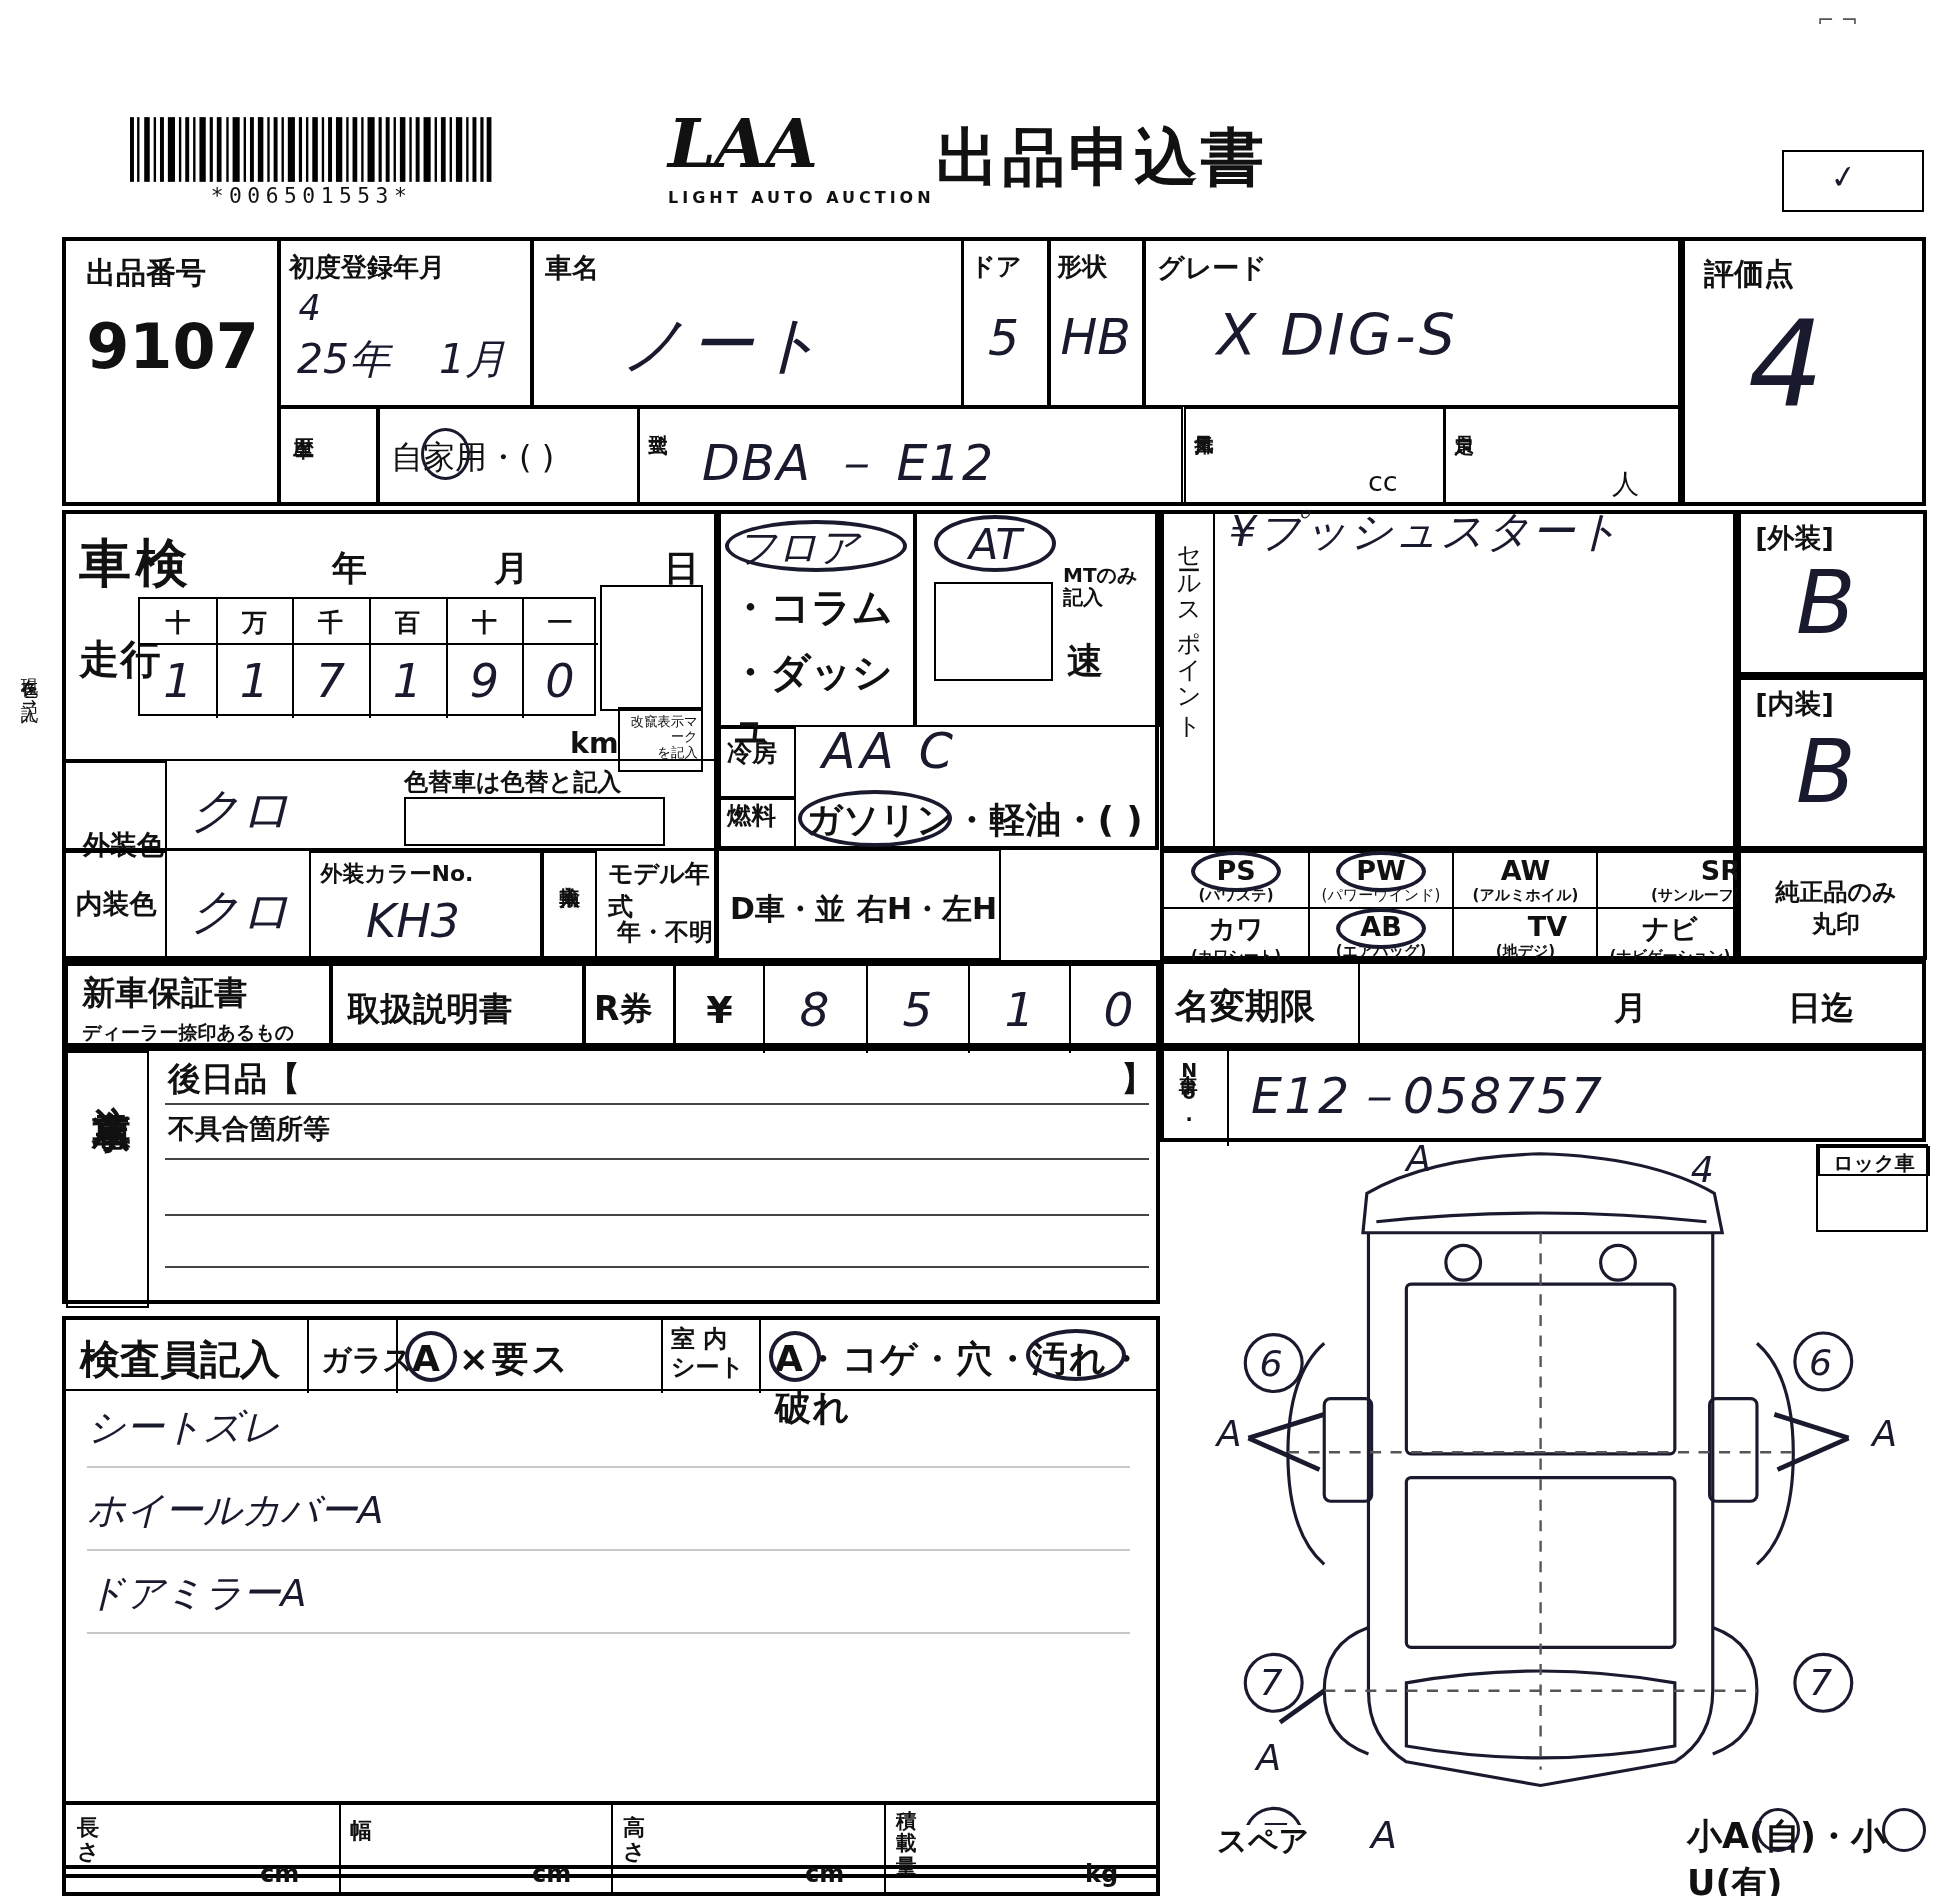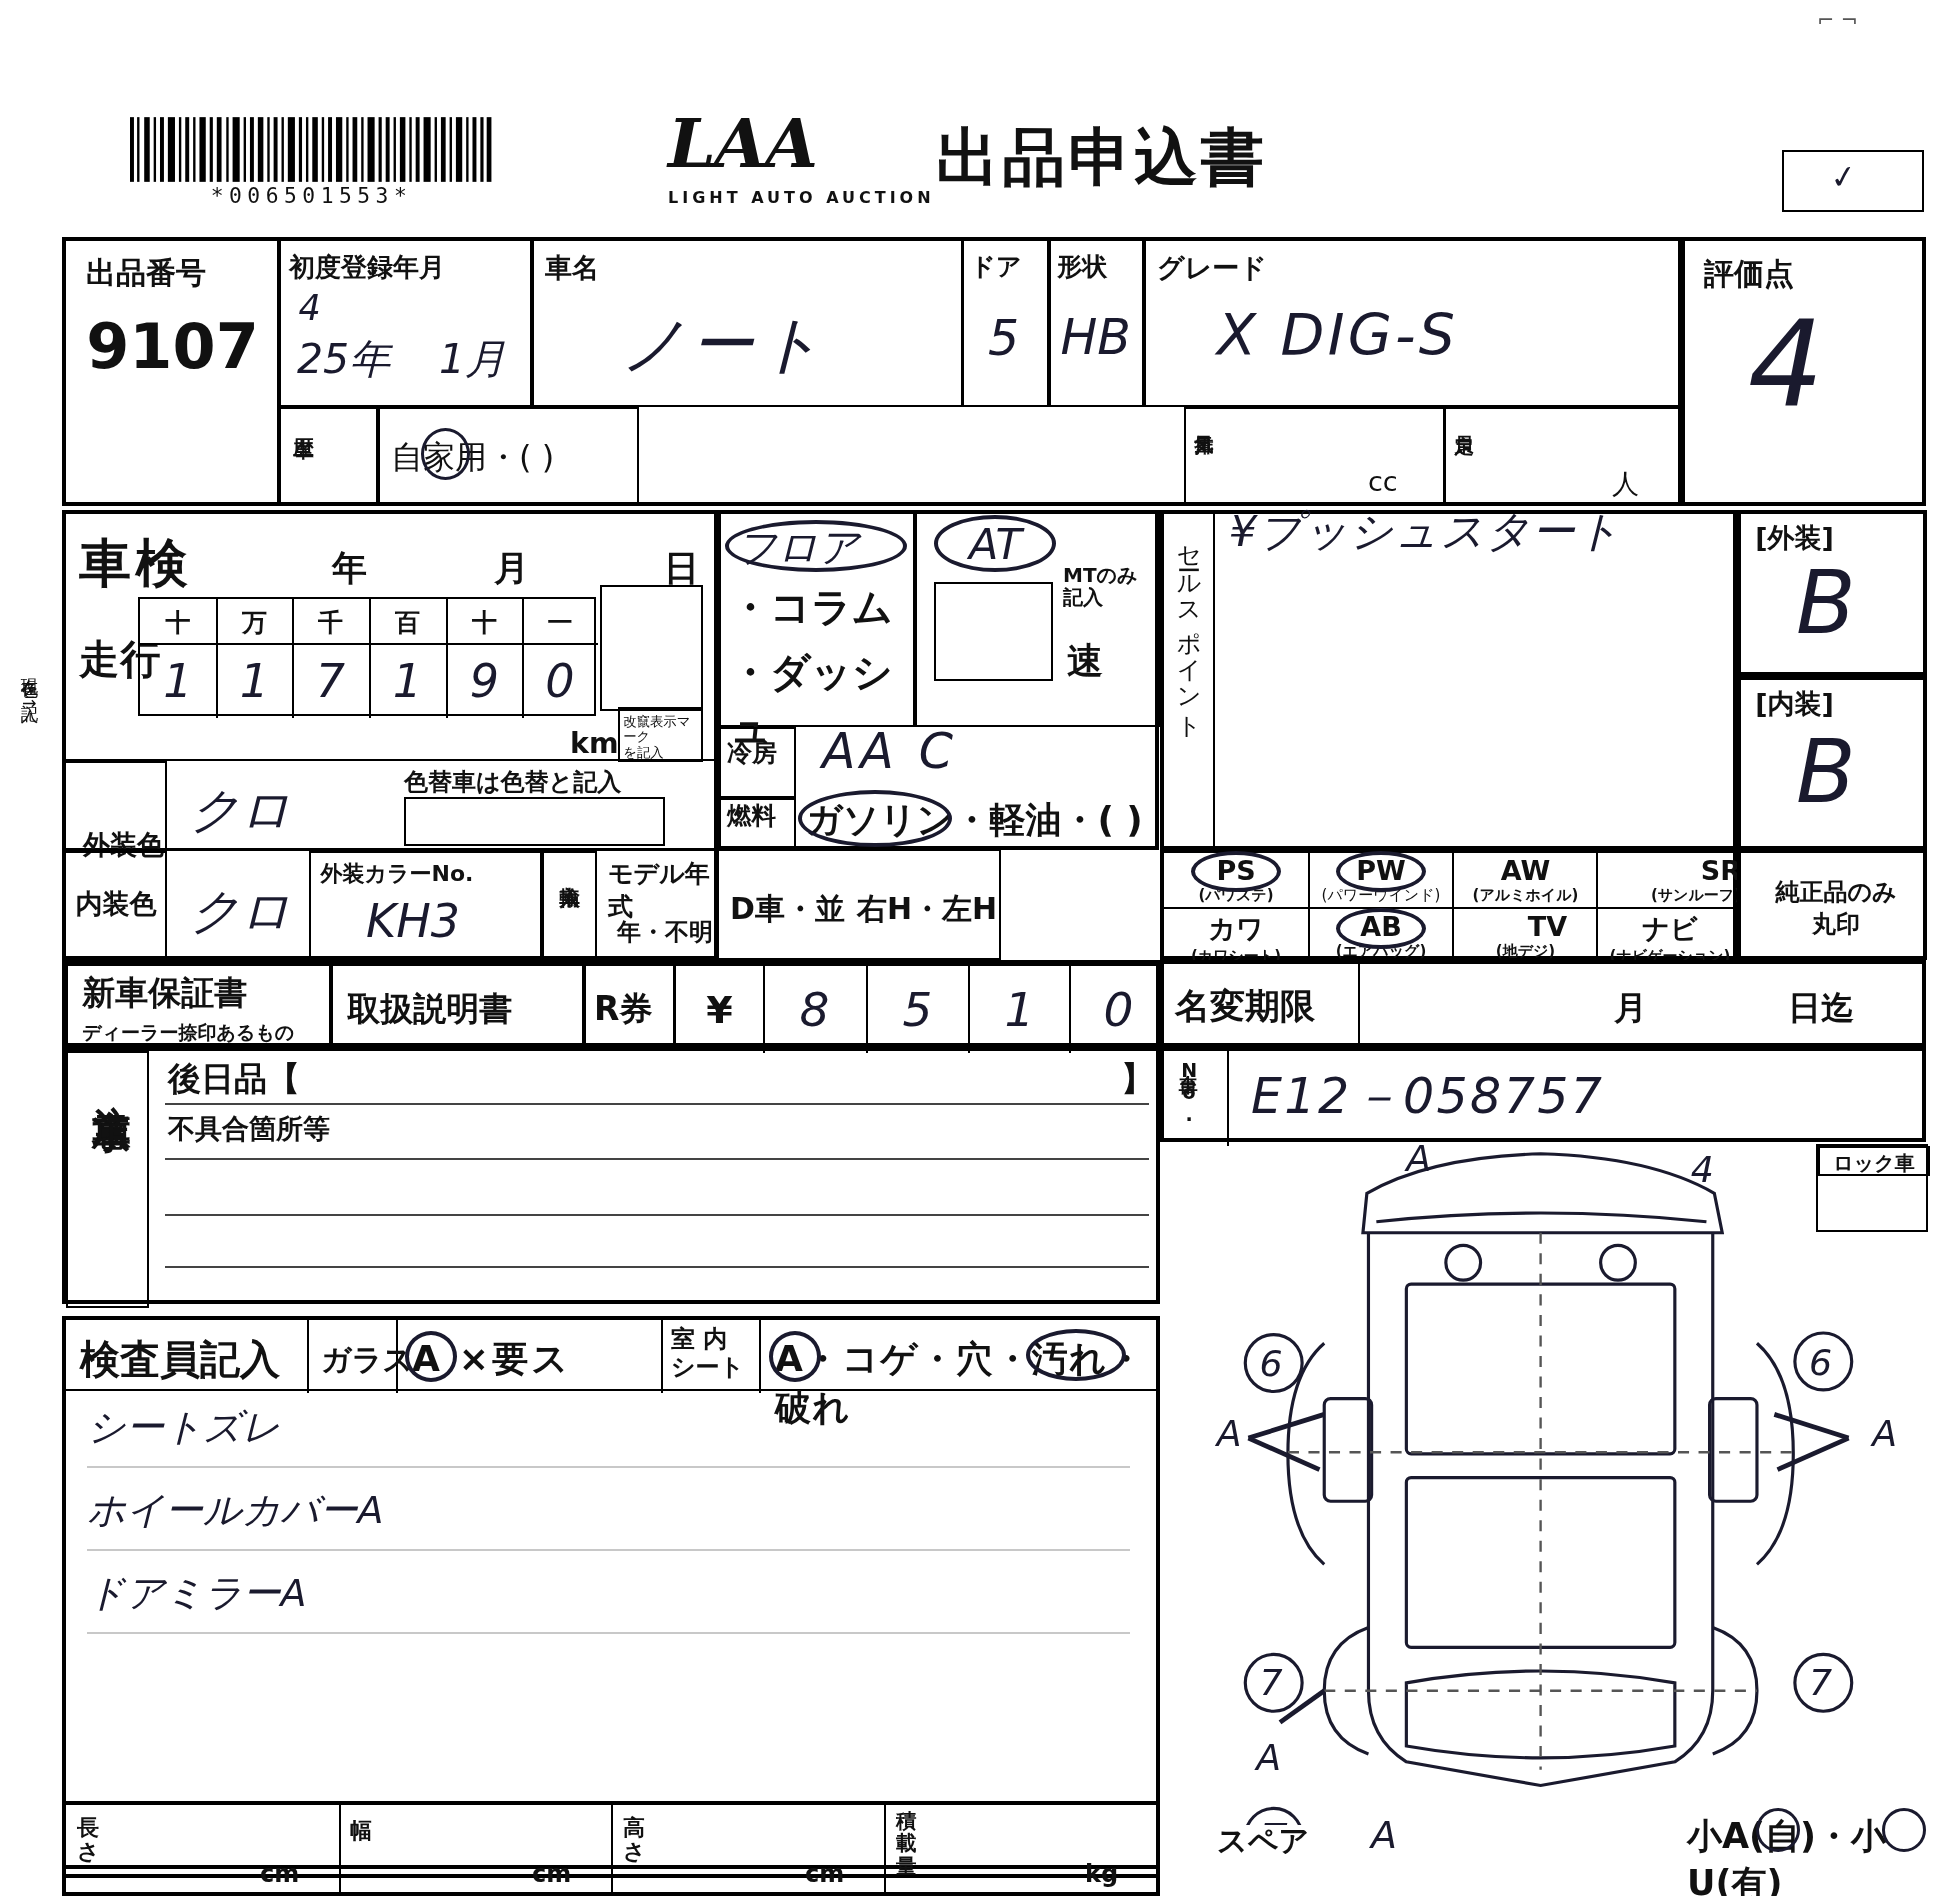--- a/index.html
+++ b/index.html
@@ -129,20 +129,24 @@
     <div class="ab hand" style="left:63px;top:55px;font-size:119px;font-weight:400;">4</div>
   </div>
 
   <div class="ab bd" style="left:279px;top:407px;width:99px;height:99px;">
     <div class="ab tinyv" style="left:11px;top:12.6px;">車歴</div>
   </div>
   <div class="ab bd" style="left:378px;top:407px;width:261px;height:99px;">
     <div class="ab" style="left:11px;top:27px;font-size:32px;">自家用・(        )</div>
     <div class="ab" style="left:41px;top:19px;width:49px;height:52px;border:3.2px solid #1a1a2e;border-radius:50%;"></div>
   </div>
+  <div class="ab bd" style="left:638px;top:407px;width:545px;height:99px;">
+    <div class="ab tinyv" style="left:8px;top:11px;font-size:19px;">型式</div>
+    <div class="ab hand" style="left:62px;top:22px;font-size:49px;letter-spacing:1.6px;">DBA － E12</div>
+  </div>
   <div class="ab bd" style="left:1184px;top:407px;width:261px;height:99px;">
     <div class="ab tinyv" style="left:8px;top:11px;font-size:19px;">排気量</div>
     <div class="ab" style="left:182px;top:57px;font-size:27px;">cc</div>
   </div>
   <div class="ab bd" style="left:1444px;top:407px;width:237px;height:99px;">
     <div class="ab tinyv" style="left:8px;top:11px;font-size:19px;">定員</div>
     <div class="ab" style="left:166px;top:57px;font-size:27px;">人</div>
   </div>
 
   <div class="ab" style="left:17.4px;top:664px;">
@@ -173,21 +177,21 @@
     <div class="ab ctr lbl" style="left:306px;top:1.6px;width:77px;height:43px;font-size:25px;">十</div>
     <div class="ab ctr lbl" style="left:382px;top:1.6px;width:76px;height:43px;font-size:25px;">一</div>
     <div class="ab ctr hand" style="left:0;top:46px;width:76px;height:71px;font-size:46px;">1</div>
     <div class="ab ctr hand" style="left:76px;top:46px;width:77px;height:71px;font-size:46px;">1</div>
     <div class="ab ctr hand" style="left:152px;top:46px;width:77px;height:71px;font-size:46px;">7</div>
     <div class="ab ctr hand" style="left:229px;top:46px;width:77px;height:71px;font-size:46px;">1</div>
     <div class="ab ctr hand" style="left:306px;top:46px;width:77px;height:71px;font-size:46px;">9</div>
     <div class="ab ctr hand" style="left:382px;top:46px;width:76px;height:71px;font-size:46px;">0</div>
   </div>
   <div class="ab" style="left:570px;top:727px;font-size:28.4px;font-weight:700;">km</div>
-  <div class="ab bd" style="left:618px;top:707px;width:85px;height:55px;font-size:13.4px;line-height:1.15;padding:4.7px 3.2px;text-align:left;">改竄表示マーク<br>を記入</div>
+  <div class="ab bd" style="left:618px;top:707px;width:85px;height:65px;font-size:13.4px;line-height:1.15;padding:4.7px 3.2px;text-align:right;">改竄表示マーク<br>を記入</div>
 
   <div class="ab bd" style="left:62px;top:759px;width:656px;height:91px;">
     <div class="ab bd" style="left:0;top:0;width:103px;height:91px;">
       <div class="ab lbl" style="left:17px;top:22px;font-size:27px;margin-top:42px;">外装色</div>
     </div>
     <div class="ab hand" style="left:126px;top:17.4px;font-size:49px;">クロ</div>
     <div class="ab" style="left:340px;top:4.7px;font-size:24px;font-weight:700;">色替車は色替と記入</div>
     <div class="ab bd" style="left:340px;top:36px;width:261px;height:49px;"></div>
   </div>
 

